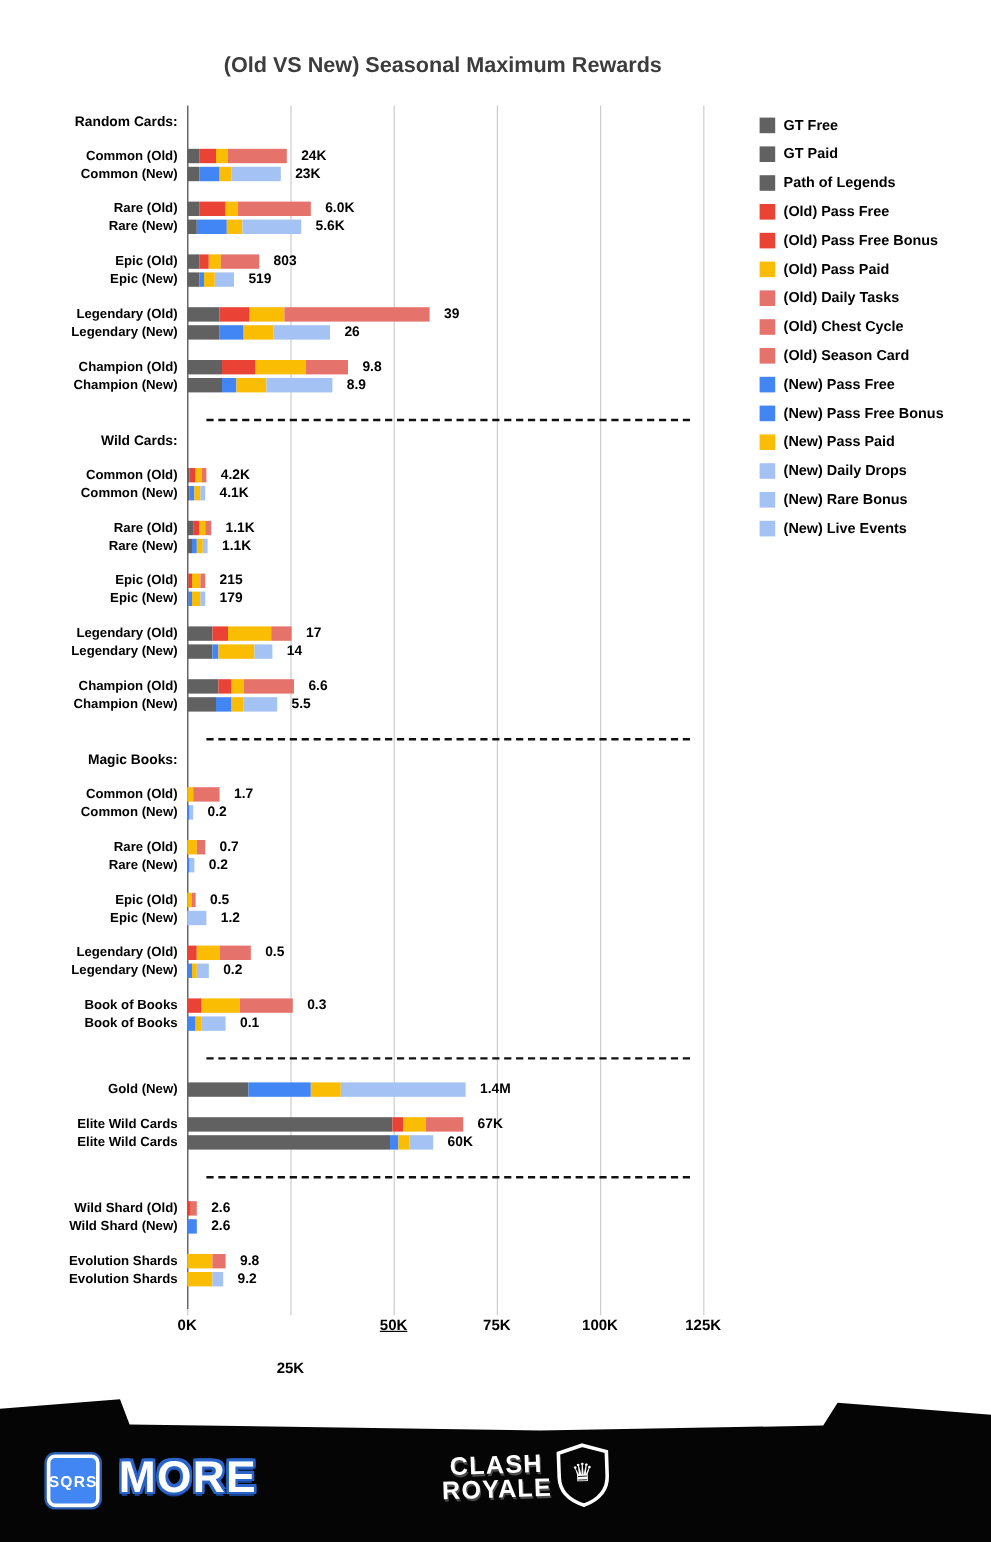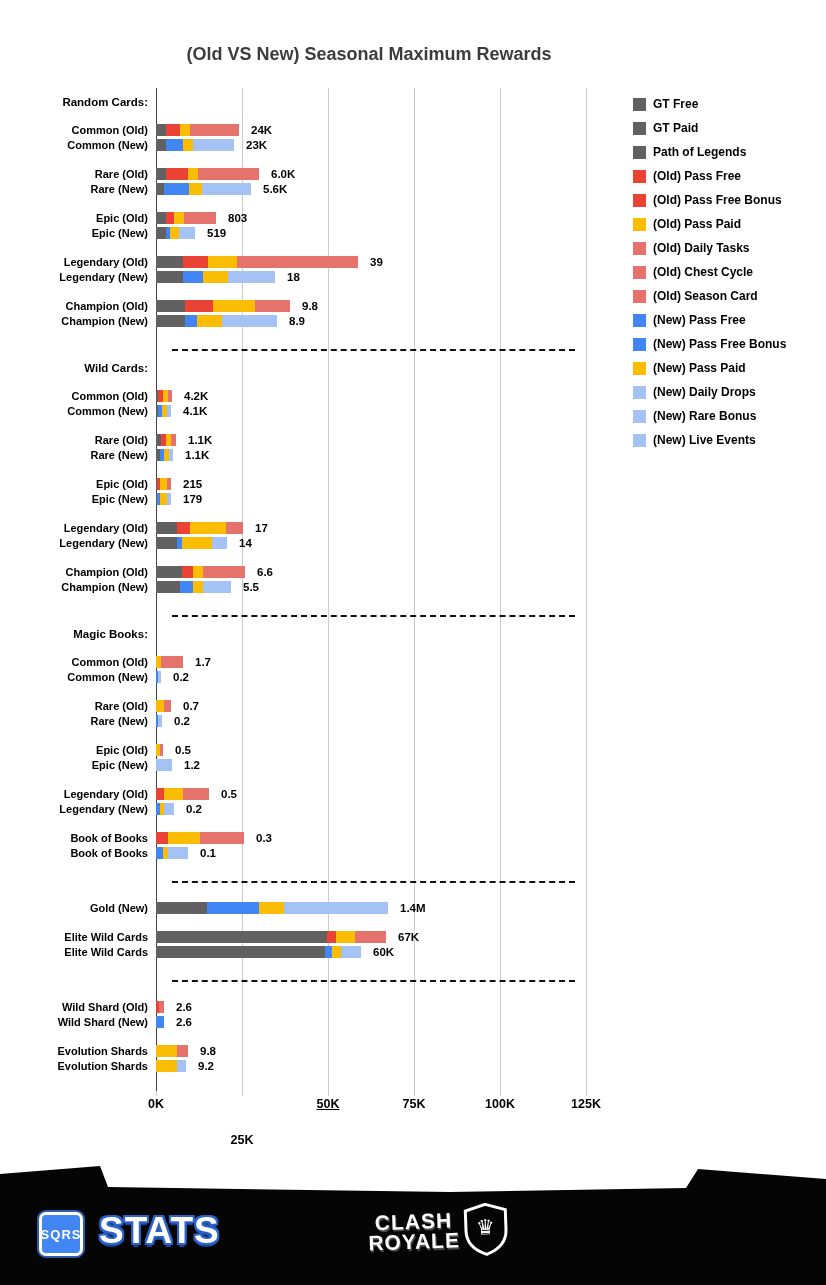--- a/index.html
+++ b/index.html
@@ -172,21 +172,21 @@
               <div class="bval">39</div>
             </div>
             <div class="brow">
               <div class="blabel">Legendary (New)</div>
               <div class="bar">
                 <div class="seg" style="width: 27px; background: rgb(97, 97, 97);"></div>
                 <div class="seg" style="width: 20px; background: rgb(66, 133, 244);"></div>
                 <div class="seg" style="width: 25px; background: rgb(251, 188, 4);"></div>
                 <div class="seg" style="width: 47px; background: rgb(164, 194, 244);"></div>
               </div>
-              <div class="bval">18</div>
+              <div class="bval">26</div>
             </div>
           </div>
           <div class="pair">
             <div class="brow">
               <div class="blabel">Champion (Old)</div>
               <div class="bar">
                 <div class="seg" style="width: 29px; background: rgb(97, 97, 97);"></div>
                 <div class="seg" style="width: 28px; background: rgb(234, 67, 53);"></div>
                 <div class="seg" style="width: 42px; background: rgb(251, 188, 4);"></div>
                 <div class="seg" style="width: 35px; background: rgb(229, 115, 108);"></div>
@@ -573,21 +573,21 @@
   </div>
 
 <div class="footer">
   <svg class="shape" width="826" height="125" viewBox="0 0 826 125">
     <polygon points="0,14 100,6 108,27 450,32 686,28 698,9 826,19 826,125 0,125" fill="#050505"></polygon>
   </svg>
   <div class="badge">
     <span>SQ</span>
     <span>RS</span>
   </div>
-  <div class="wordmark">STATS</div>
+  <div class="wordmark">MORE</div>
   <div class="cr">
     <div class="cr-text">
       <div>CLASH</div>
       <div>ROYALE</div>
     </div>
     <div class="cr-shield">
       <svg width="46" height="54" viewBox="0 0 46 54">
         <path d="M23 2 L43 8 V28 Q43 45 23 52 Q3 45 3 28 V8 Z" fill="#050505" stroke="#ffffff" stroke-width="3"></path>
       </svg>
       <span class="crown">♛</span>

